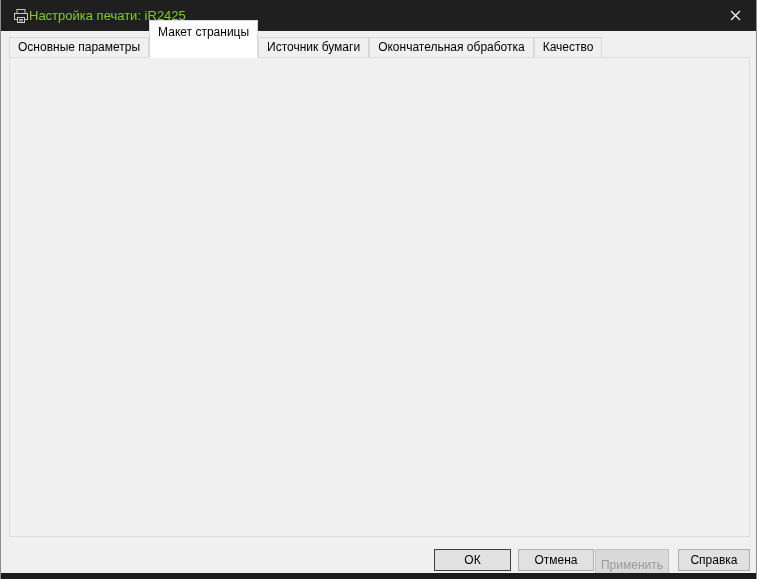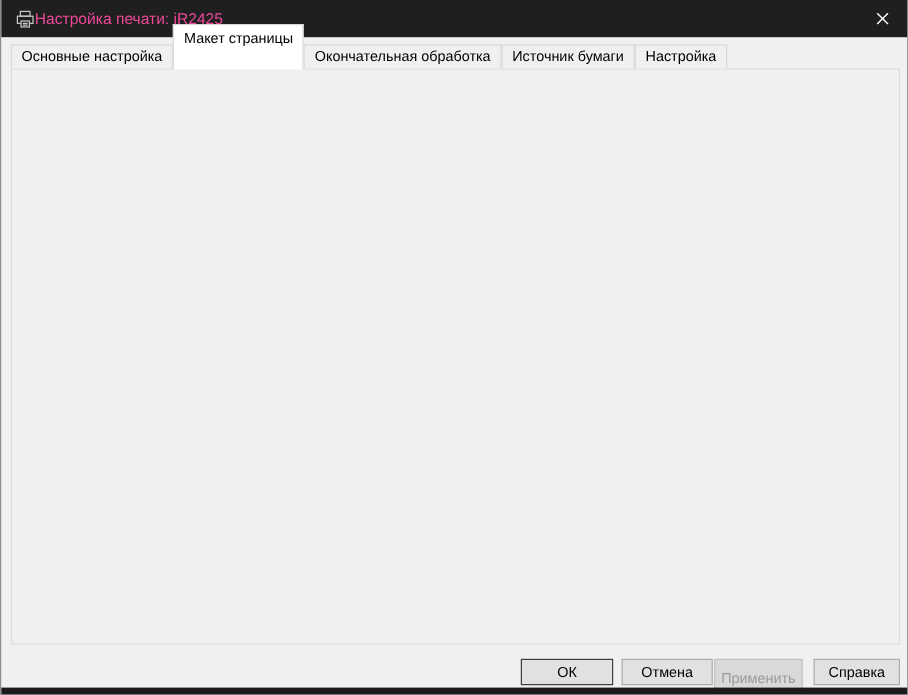--- a/index.html
+++ b/index.html
@@ -4,21 +4,21 @@
 <style>
   html,body{margin:0;padding:0;background:#888;}
   *{box-sizing:border-box;}
   .window{
     position:relative;width:757px;height:579px;background:#f0f0f0;
     font-family:"Liberation Sans",sans-serif;font-size:12px;color:#000;
     border-left:1px solid #8c8c8c;border-right:1px solid #8c8c8c;overflow:hidden;
   }
   .abs{position:absolute;}
   .titlebar{left:0;top:0;width:757px;height:31px;background:#1f1f1f;display:flex;align-items:center;}
-  .title-text{color:#ec4899;font-size:13px;margin-left:8px;}
+  .title-text{color:#84cc16;font-size:13px;margin-left:8px;}
   .close-btn{position:absolute;right:0;top:0;width:45px;height:31px;display:flex;align-items:center;justify-content:center;}
   .lbl{font-size:12px;white-space:nowrap;}
   .lbl.dis{color:#9d9d9d;}
   .tabbar{left:8px;top:36px;height:22px;display:flex;align-items:flex-end;z-index:3;}
   .tab{background:#f0f0f0;border:1px solid #d9d9d9;border-bottom:none;padding:2px 8px 3px 8px;height:20px;margin-bottom:1px;white-space:nowrap;}
   .tab.active{background:#fff;height:38px;margin-bottom:0;padding-top:4px;position:relative;z-index:4;}
   .tabpage{left:8px;top:57px;width:741px;height:480px;border:1px solid #dcdcdc;background:#f0f0f0;z-index:1;}
   .btn{display:flex;align-items:center;justify-content:center;font-size:12px;background:#e1e1e1;border:1px solid #adadad;white-space:nowrap;}
   .btn.default{border-color:#3f3f3f;}
   .btn.dis{background:#d9d9d9;border-color:#c2c2c2;color:#9a9a9a;}
@@ -84,25 +84,25 @@
     </svg>
     <span class="title-text" style="margin-left:28px;">Настройка печати: iR2425</span>
     <div class="close-btn">
       <svg width="11" height="11" viewBox="0 0 11 11">
         <path d="M1 1 L10 10 M10 1 L1 10" stroke="#ffffff" stroke-width="1.2"></path>
       </svg>
     </div>
   </div>
 
   <div class="abs tabbar">
-    <div class="tab"><span>Основные настройка</span></div>
+    <div class="tab"><span>Основные параметры</span></div>
     <div class="tab active"><span>Макет страницы</span></div>
+    <div class="tab"><span>Источник бумаги</span></div>
     <div class="tab"><span>Окончательная обработка</span></div>
-    <div class="tab"><span>Источник бумаги</span></div>
-    <div class="tab"><span>Настройка</span></div>
+    <div class="tab"><span>Качество</span></div>
   </div>
 
   <div class="abs tabpage"></div>
 
   <span class="abs lbl" style="left:36px;top:73px;">Профиль:</span>
   <div class="abs combo combo-white" style="left:168px;top:67px;width:270px;height:26px;">
     <svg width="15" height="15" viewBox="0 0 16 16">
       <path d="M10.6 2.2 L13.8 5.4 L6.6 12.6 L4.2 13.4 L3.4 11.0 Z" fill="#e2552b"></path>
       <path d="M3.4 11.0 L4.2 13.4 L2.6 13.9 Z" fill="#3a2a20"></path>
       <path d="M10.6 2.2 L12.2 0.9 L15.1 3.8 L13.8 5.4 Z" fill="#b63c1c"></path>

